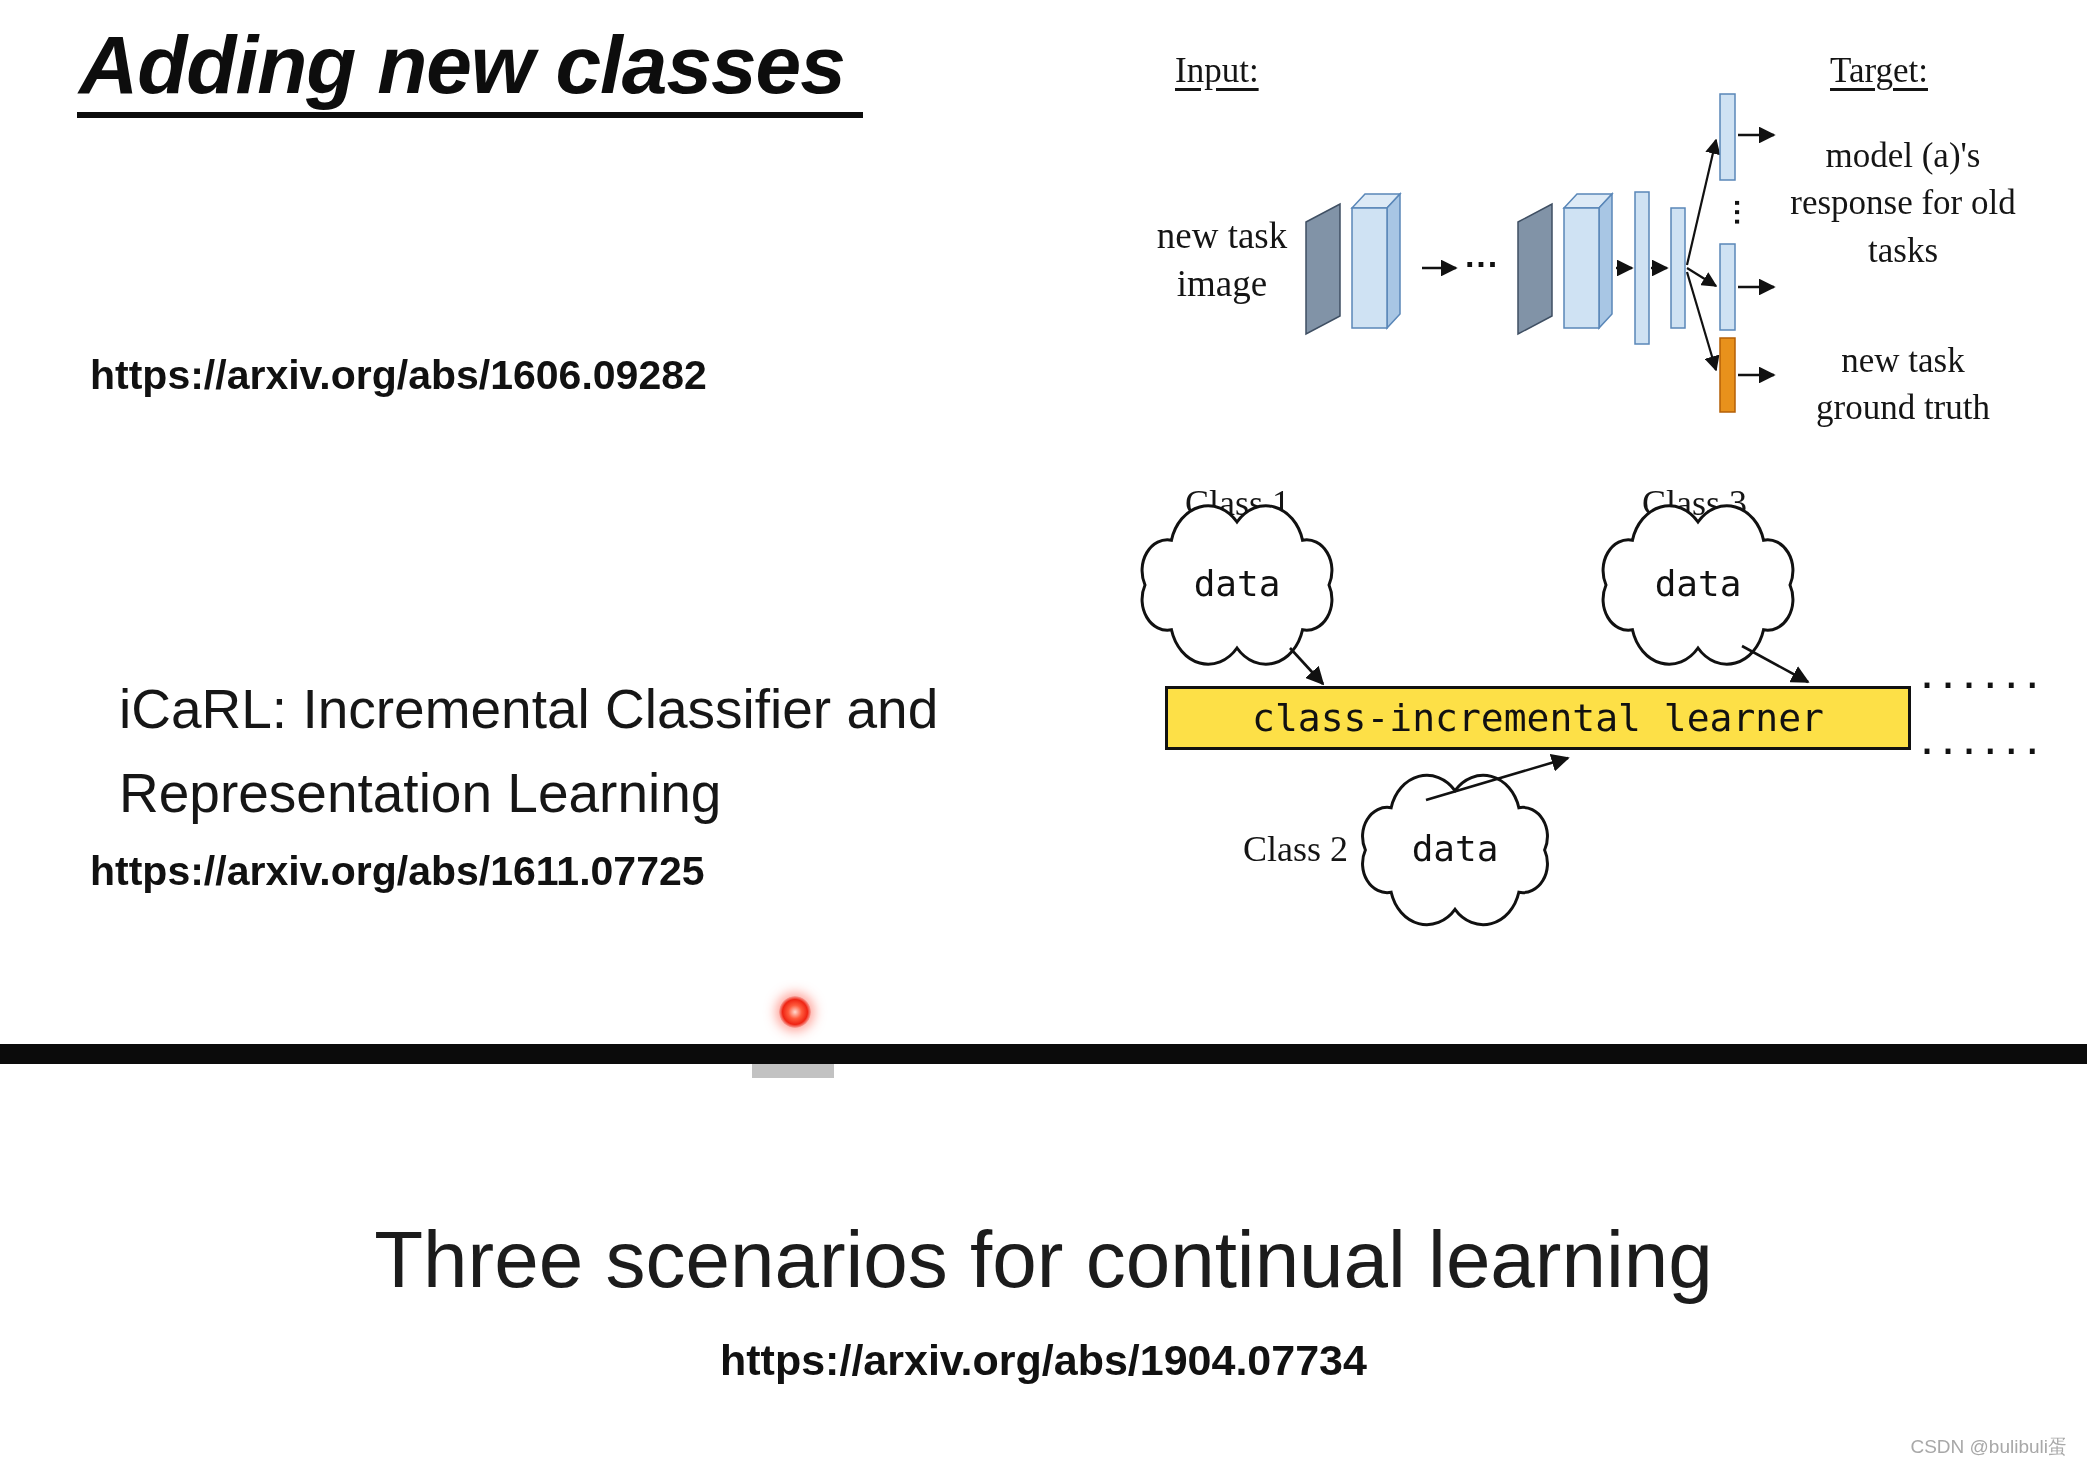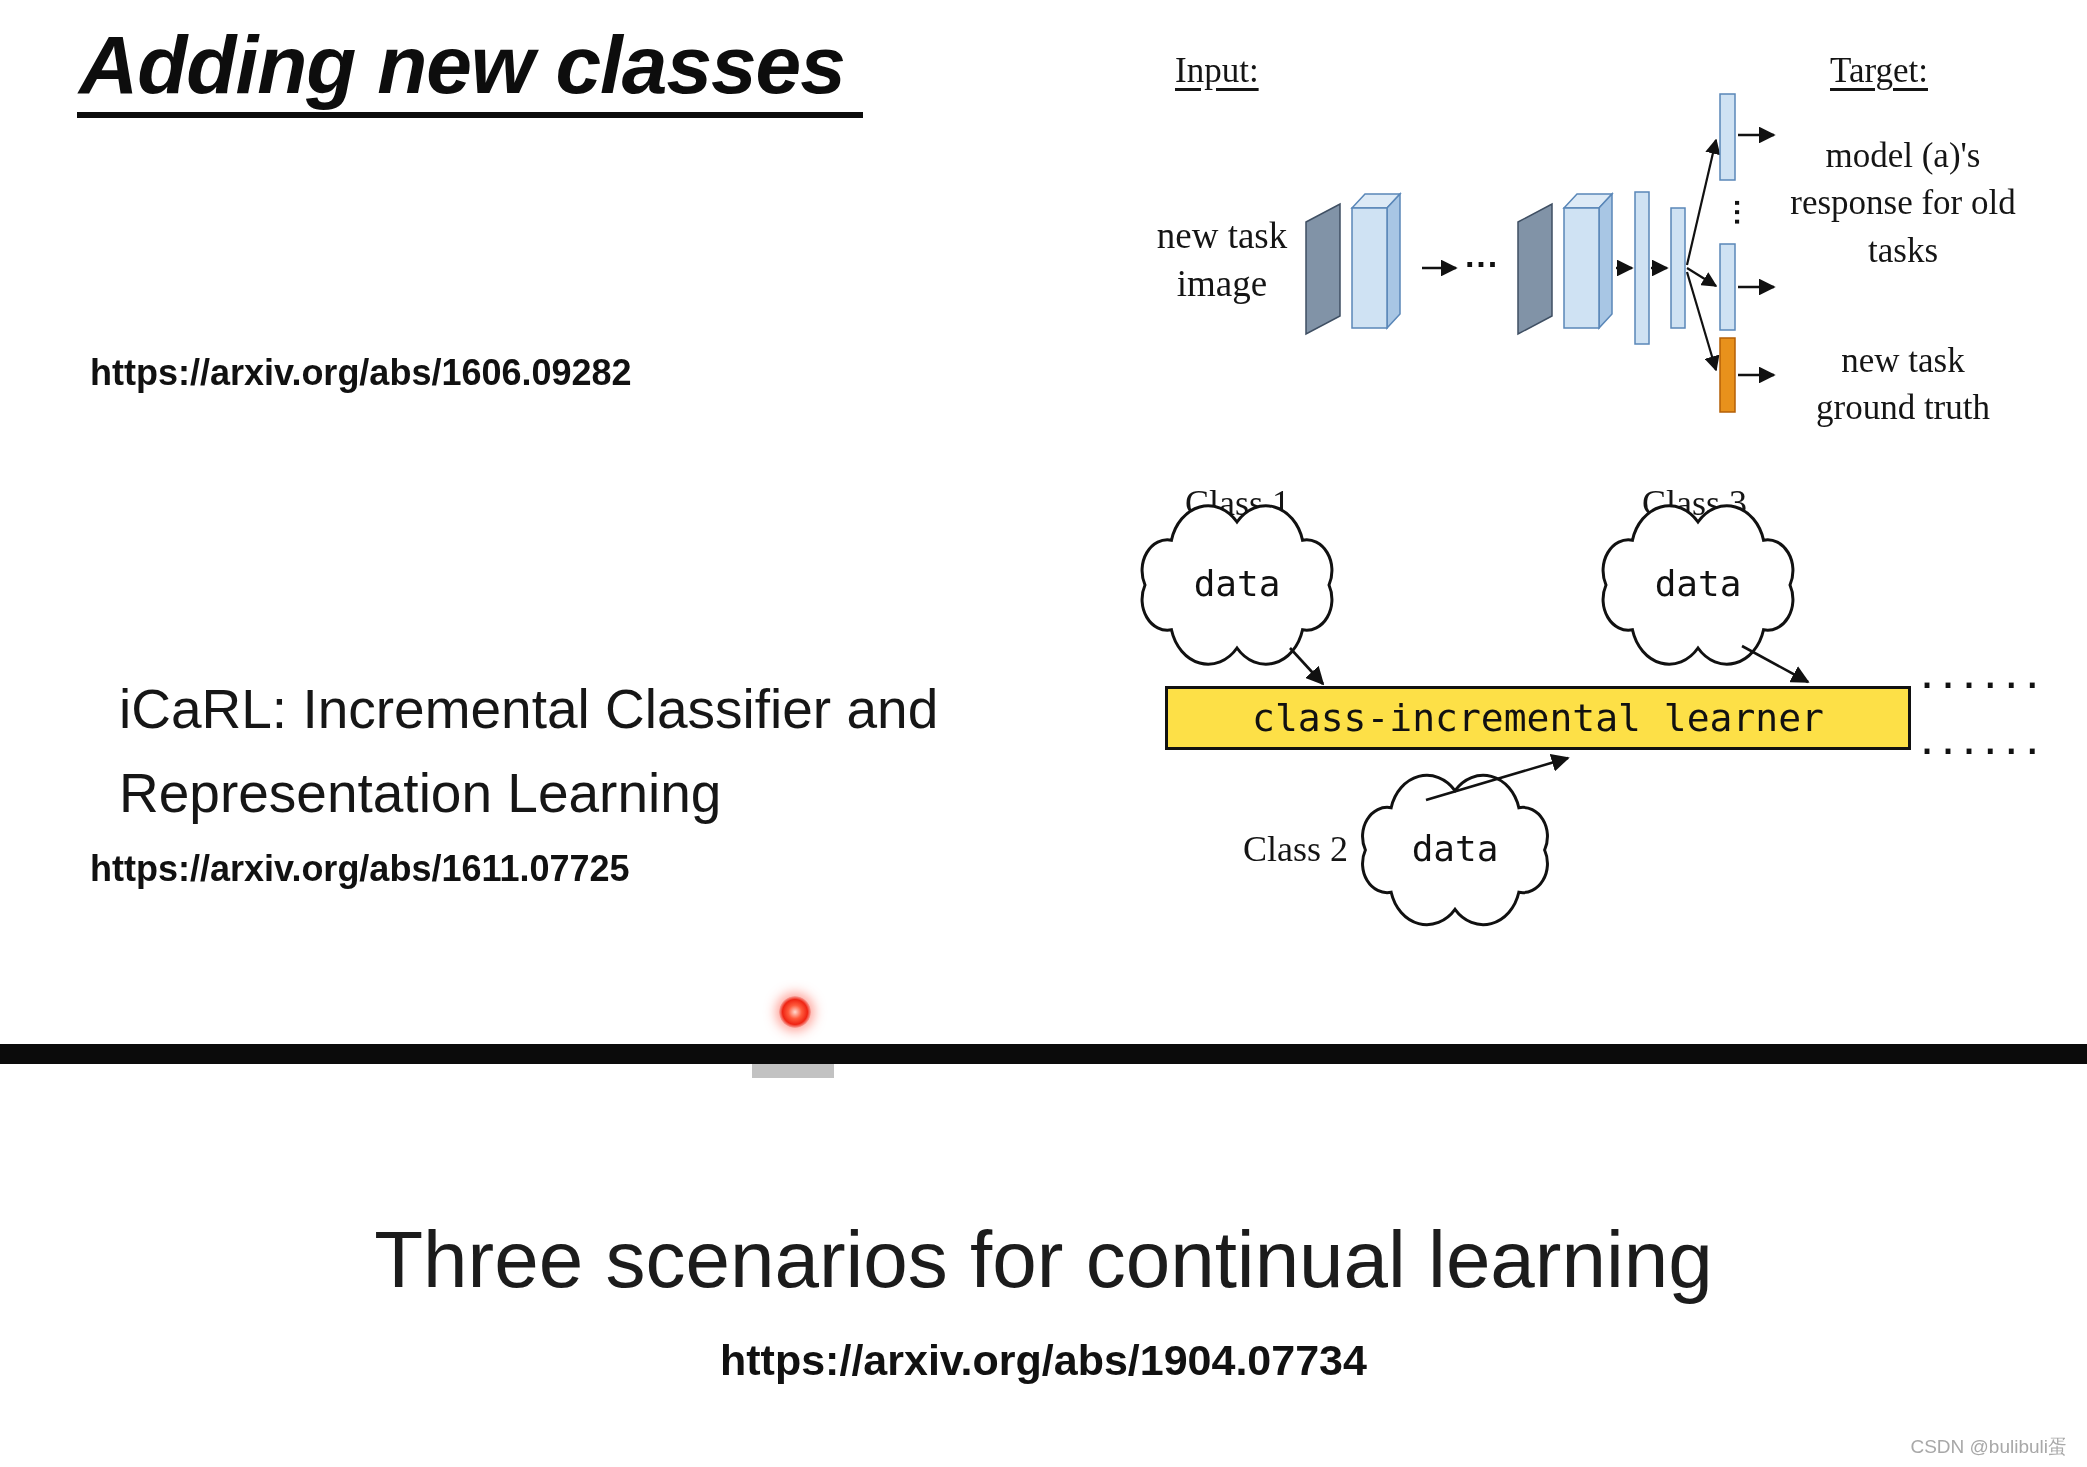--- a/index.html
+++ b/index.html
@@ -13,21 +13,21 @@
   .slide-title {
     position:absolute; left:77px; top:18px;
     font-size:82px; font-weight:bold; font-style:italic; letter-spacing:-1px;
     color:#0d0d0d; border-bottom:6px solid #0d0d0d; padding:0 18px 0 2px;
     white-space:nowrap;
   }
   .paper-heading {
     position:absolute; font-size:55px; font-weight:400; color:#161616; line-height:1.52;
   }
   .paper-url {
-    position:absolute; font-size:36px; font-weight:600; color:#111111; white-space:nowrap;
+    position:absolute; font-size:41px; font-weight:600; color:#111111; white-space:nowrap;
   }
 
   
   .dlabel {
     position:absolute; font-family:"Liberation Serif", serif; color:#151515;
     font-size:35px; line-height:1.3;
   }
   .underlined { text-decoration:underline; text-underline-offset:6px; }
   .centered { text-align:center; }
 

